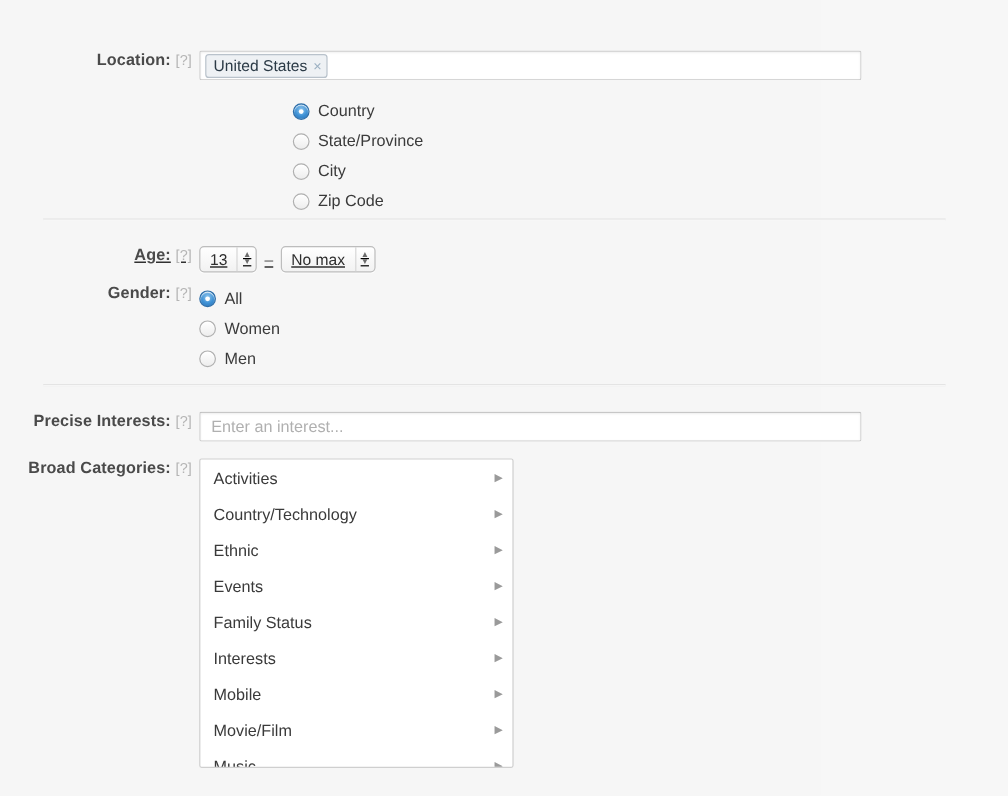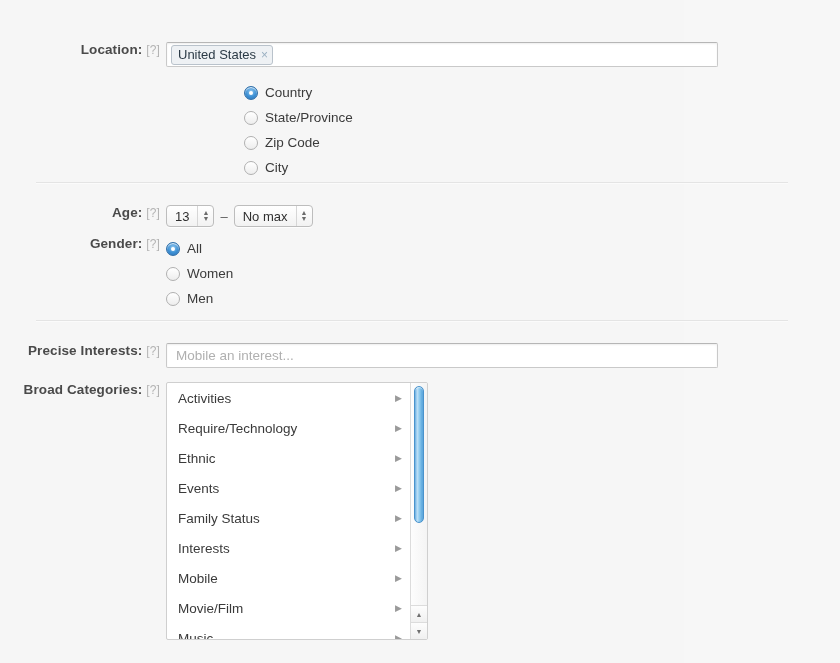--- a/index.html
+++ b/index.html
@@ -180,31 +180,31 @@
     <div class="radio-item">
       <span class="radio on"></span>
       <span class="radio-label">Country</span>
     </div>
     <div class="radio-item">
       <span class="radio"></span>
       <span class="radio-label">State/Province</span>
     </div>
     <div class="radio-item">
       <span class="radio"></span>
-      <span class="radio-label">Zip Code</span>
+      <span class="radio-label">City</span>
     </div>
     <div class="radio-item">
       <span class="radio"></span>
-      <span class="radio-label">City</span>
+      <span class="radio-label">Zip Code</span>
     </div>
   </div>
 
   <div class="divider" style="position:absolute; left:36px; top:182px; width:752px;"></div>
 
-  <div class="row" style="position:absolute; left:0; top:205px; width:786px;">
+  <div class="row" style="position:absolute; left:0; top:205px; width:786px;text-decoration:underline;">
     <div class="label-col">
       <span>Age:</span><span class="help">[?]</span>
     </div>
     <div class="field-col inline">
       <div class="select">
         <span class="select-value">13</span>
         <span class="select-arrows">
           <span>▲</span>
           <span>▼</span>
         </span>
@@ -241,38 +241,38 @@
   </div>
 
   <div class="divider" style="position:absolute; left:36px; top:320px; width:752px;"></div>
 
   <div class="row" style="position:absolute; left:0; top:343px; width:786px;">
     <div class="label-col">
       <span>Precise Interests:</span><span class="help">[?]</span>
     </div>
     <div class="field-col" style="width:552px; flex:0 0 552px;">
       <div class="textinput">
-        <span class="placeholder">Mobile an interest...</span>
+        <span class="placeholder">Enter an interest...</span>
       </div>
     </div>
   </div>
 
   <div class="row" style="position:absolute; left:0; top:382px; width:786px;">
     <div class="label-col">
       <span>Broad Categories:</span><span class="help">[?]</span>
     </div>
     <div class="field-col">
-      <div class="listbox" style="height:258px;">
+      <div class="listbox" style="height:258px;flex-direction:column;">
         <div class="list-items">
           <div class="list-item">
             <span>Activities</span>
             <span class="chev">▶</span>
           </div>
           <div class="list-item">
-            <span>Require/Technology</span>
+            <span>Country/Technology</span>
             <span class="chev">▶</span>
           </div>
           <div class="list-item">
             <span>Ethnic</span>
             <span class="chev">▶</span>
           </div>
           <div class="list-item">
             <span>Events</span>
             <span class="chev">▶</span>
           </div>

